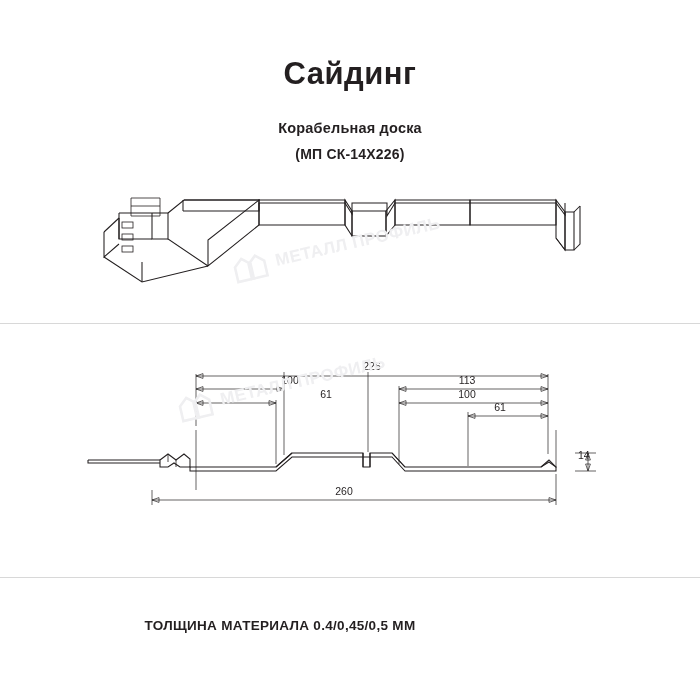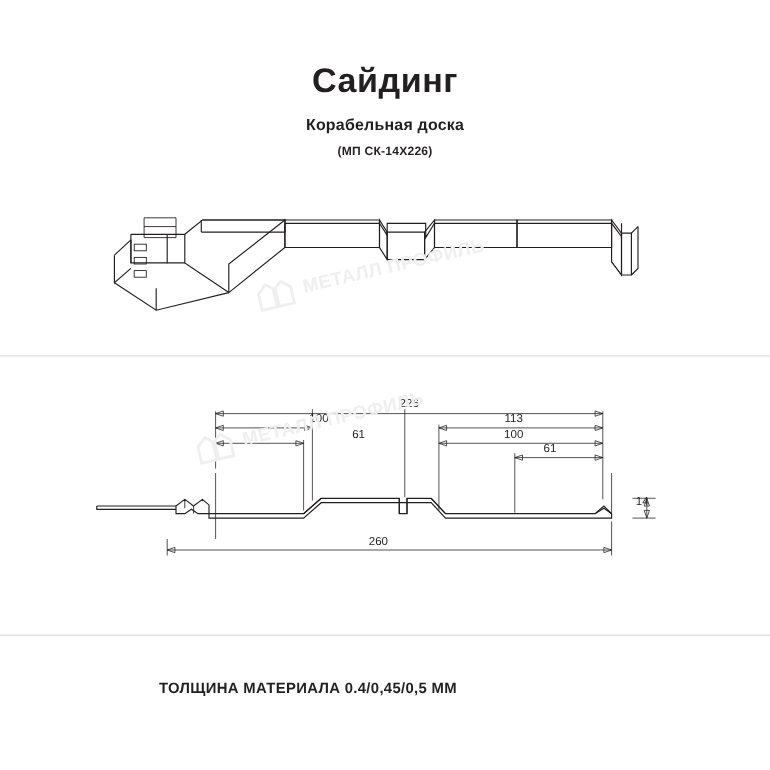--- a/index.html
+++ b/index.html
@@ -29,25 +29,25 @@
   .title {
     font-size: 31px;
     font-weight: bold;
     letter-spacing: 0.5px;
     line-height: 1.05;
     margin: 12px;
   }
   .subtitle {
     font-size: 14.5px;
     font-weight: bold;
-    margin-top: 15px;
+    margin-top: 29px;
     letter-spacing: 0.2px;
   }
   .code {
-    font-size: 11px;
+    font-size: 14px;
     font-weight: bold;
     margin-top: 10px;
     letter-spacing: 0.2px;
   }
 
   
   .rule {
     position: absolute;
     left: 0;
     width: 700px;

